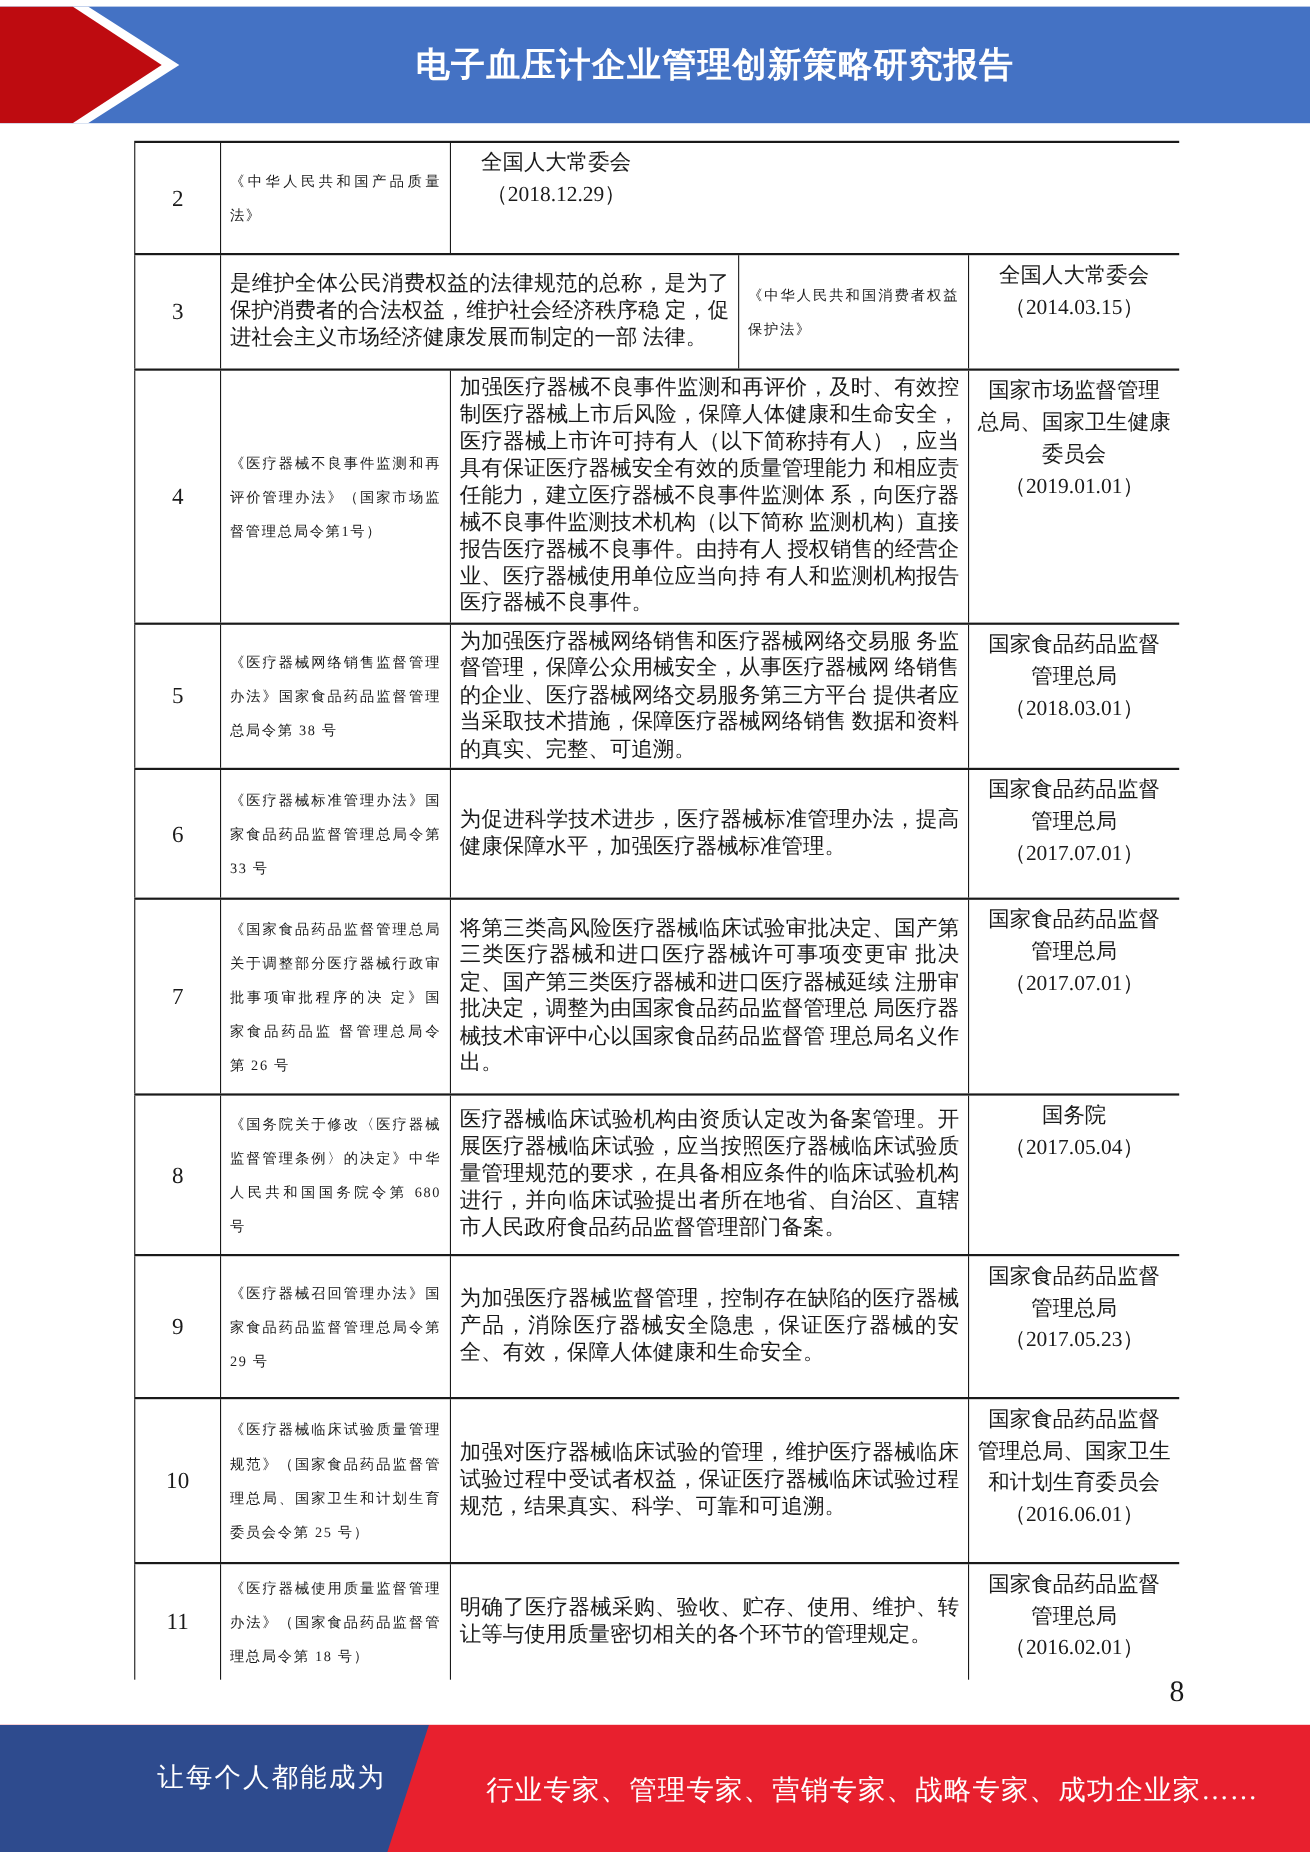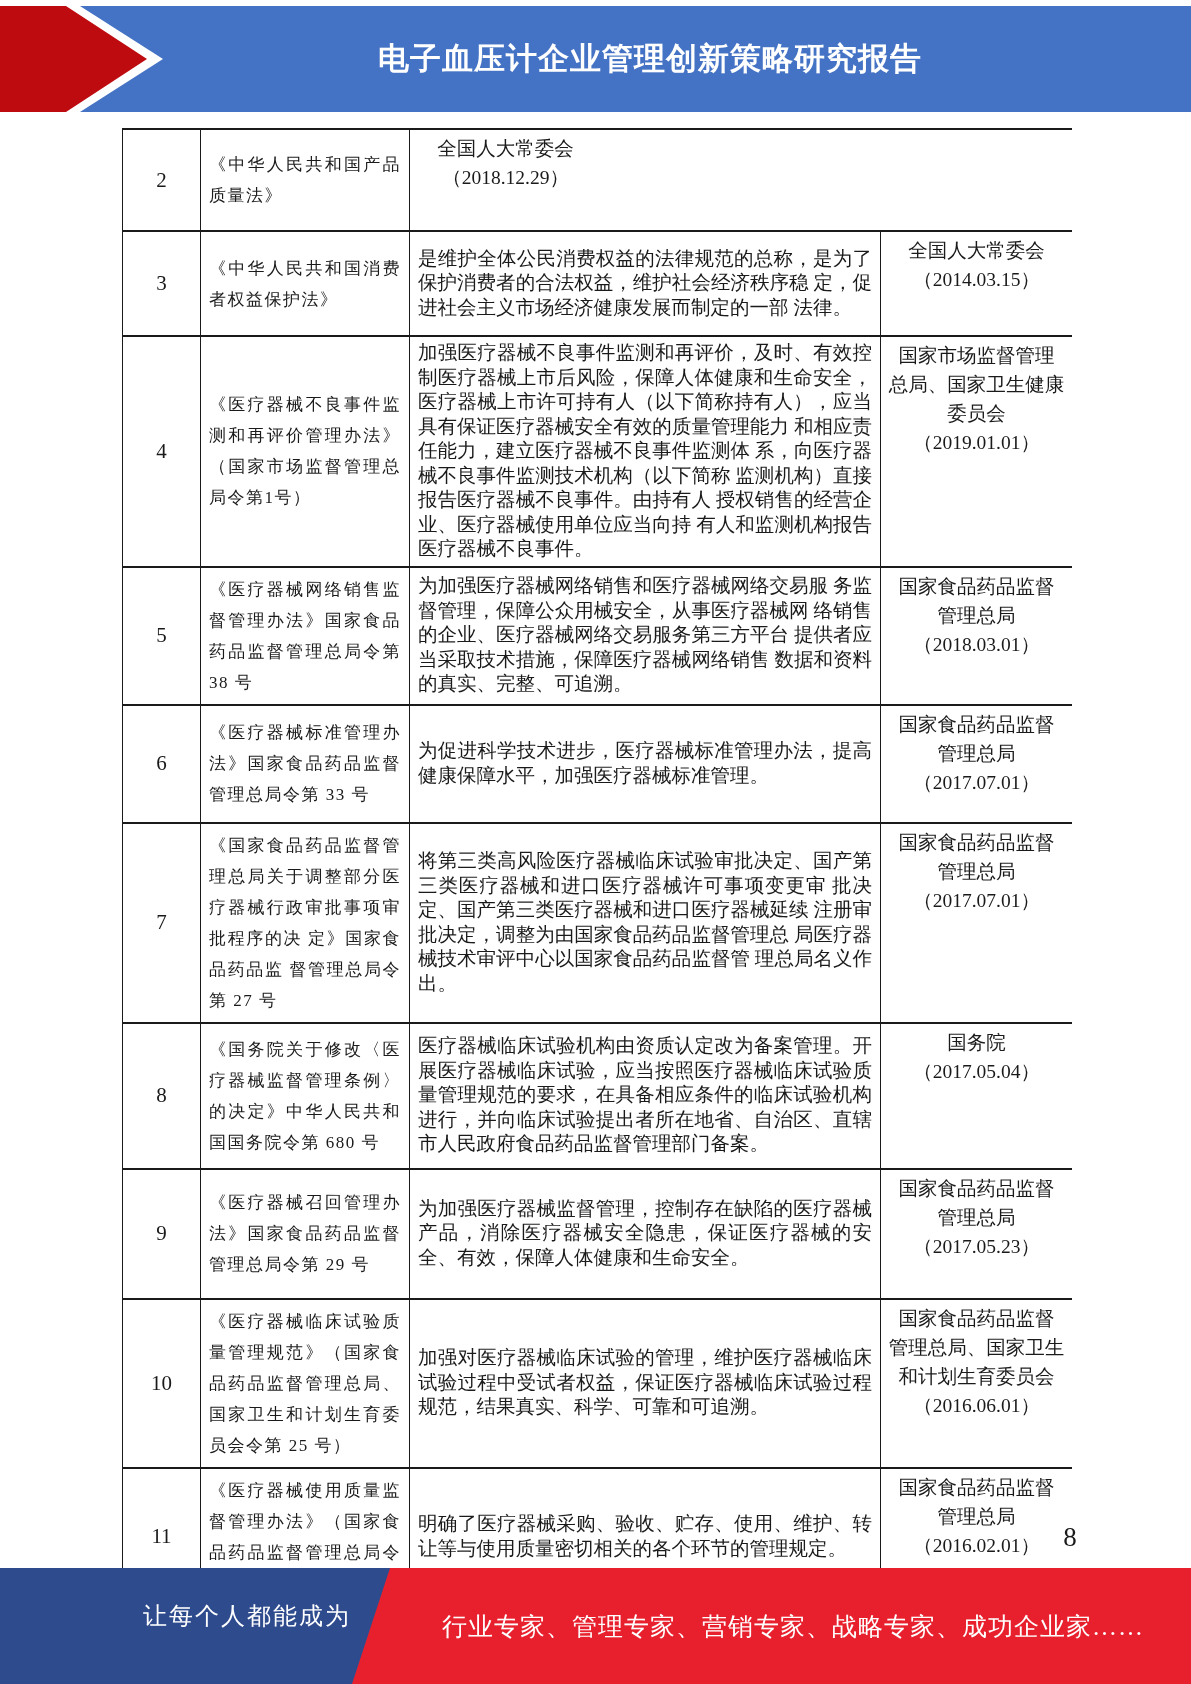--- a/index.html
+++ b/index.html
@@ -46,21 +46,21 @@
     width:79px;flex:0 0 79px;
     border-left:1px solid var(--text-black);
     border-right:1px solid var(--text-black);
     display:flex;align-items:center;justify-content:center;
     font-size:21px;
   }
   .c-name{
     width:209px;flex:0 0 209px;
     border-right:1px solid var(--text-black);
     display:flex;align-items:center;
-    padding:6px 8px;font-size:17px;line-height:31px;
+    padding:6px 8px;font-size:13px;line-height:31px;
   }
   .c-name .txt{width:100%;text-align:justify;letter-spacing:1.5px;}
   .c-desc{
     width:471px;flex:0 0 471px;
     border-right:1px solid var(--text-black);
     display:flex;align-items:center;
     padding:4px 8px;font-size:19.5px;line-height:24.5px;
   }
   .c-desc .txt{width:100%;text-align:justify;}
   .c-issuer{
@@ -116,25 +116,25 @@
           <div class="cell c-name">
             <span class="txt">《中华人民共和国产品质量法》</span>
           </div>
           <div class="cell c-issuer">
             <div>全国人大常委会</div>
             <div>（2018.12.29）</div>
           </div>
         </div>
         <div class="t-row" style="min-height: 105px;">
           <div class="cell c-no">3</div>
+          <div class="cell c-desc">
+            <span class="txt">是维护全体公民消费权益的法律规范的总称，是为了保护消费者的合法权益，维护社会经济秩序稳 定，促进社会主义市场经济健康发展而制定的一部 法律。</span>
+          </div>
           <div class="cell c-name">
             <span class="txt">《中华人民共和国消费者权益保护法》</span>
-          </div>
-          <div class="cell c-desc">
-            <span class="txt">是维护全体公民消费权益的法律规范的总称，是为了保护消费者的合法权益，维护社会经济秩序稳 定，促进社会主义市场经济健康发展而制定的一部 法律。</span>
           </div>
           <div class="cell c-issuer">
             <div>全国人大常委会</div>
             <div>（2014.03.15）</div>
           </div>
         </div>
         <div class="t-row" style="min-height: 222px;">
           <div class="cell c-no">4</div>
           <div class="cell c-name">
             <span class="txt">《医疗器械不良事件监测和再评价管理办法》（国家市场监督管理总局令第1号）</span>
@@ -169,21 +169,21 @@
             <span class="txt">为促进科学技术进步，医疗器械标准管理办法，提高健康保障水平，加强医疗器械标准管理。</span>
           </div>
           <div class="cell c-issuer">
             <div>国家食品药品监督 管理总局</div>
             <div>（2017.07.01）</div>
           </div>
         </div>
         <div class="t-row" style="min-height: 178px;">
           <div class="cell c-no">7</div>
           <div class="cell c-name">
-            <span class="txt">《国家食品药品监督管理总局关于调整部分医疗器械行政审批事项审批程序的决 定》国家食品药品监 督管理总局令第 27 号</span>
+            <span class="txt">《国家食品药品监督管理总局关于调整部分医疗器械行政审批事项审批程序的决 定》国家食品药品监 督管理总局令第 26 号</span>
           </div>
           <div class="cell c-desc">
             <span class="txt">将第三类高风险医疗器械临床试验审批决定、国产第三类医疗器械和进口医疗器械许可事项变更审 批决定、国产第三类医疗器械和进口医疗器械延续 注册审批决定，调整为由国家食品药品监督管理总 局医疗器械技术审评中心以国家食品药品监督管 理总局名义作出。</span>
           </div>
           <div class="cell c-issuer">
             <div>国家食品药品监督 管理总局</div>
             <div>（2017.07.01）</div>
           </div>
         </div>
         <div class="t-row" style="min-height: 146px;">

